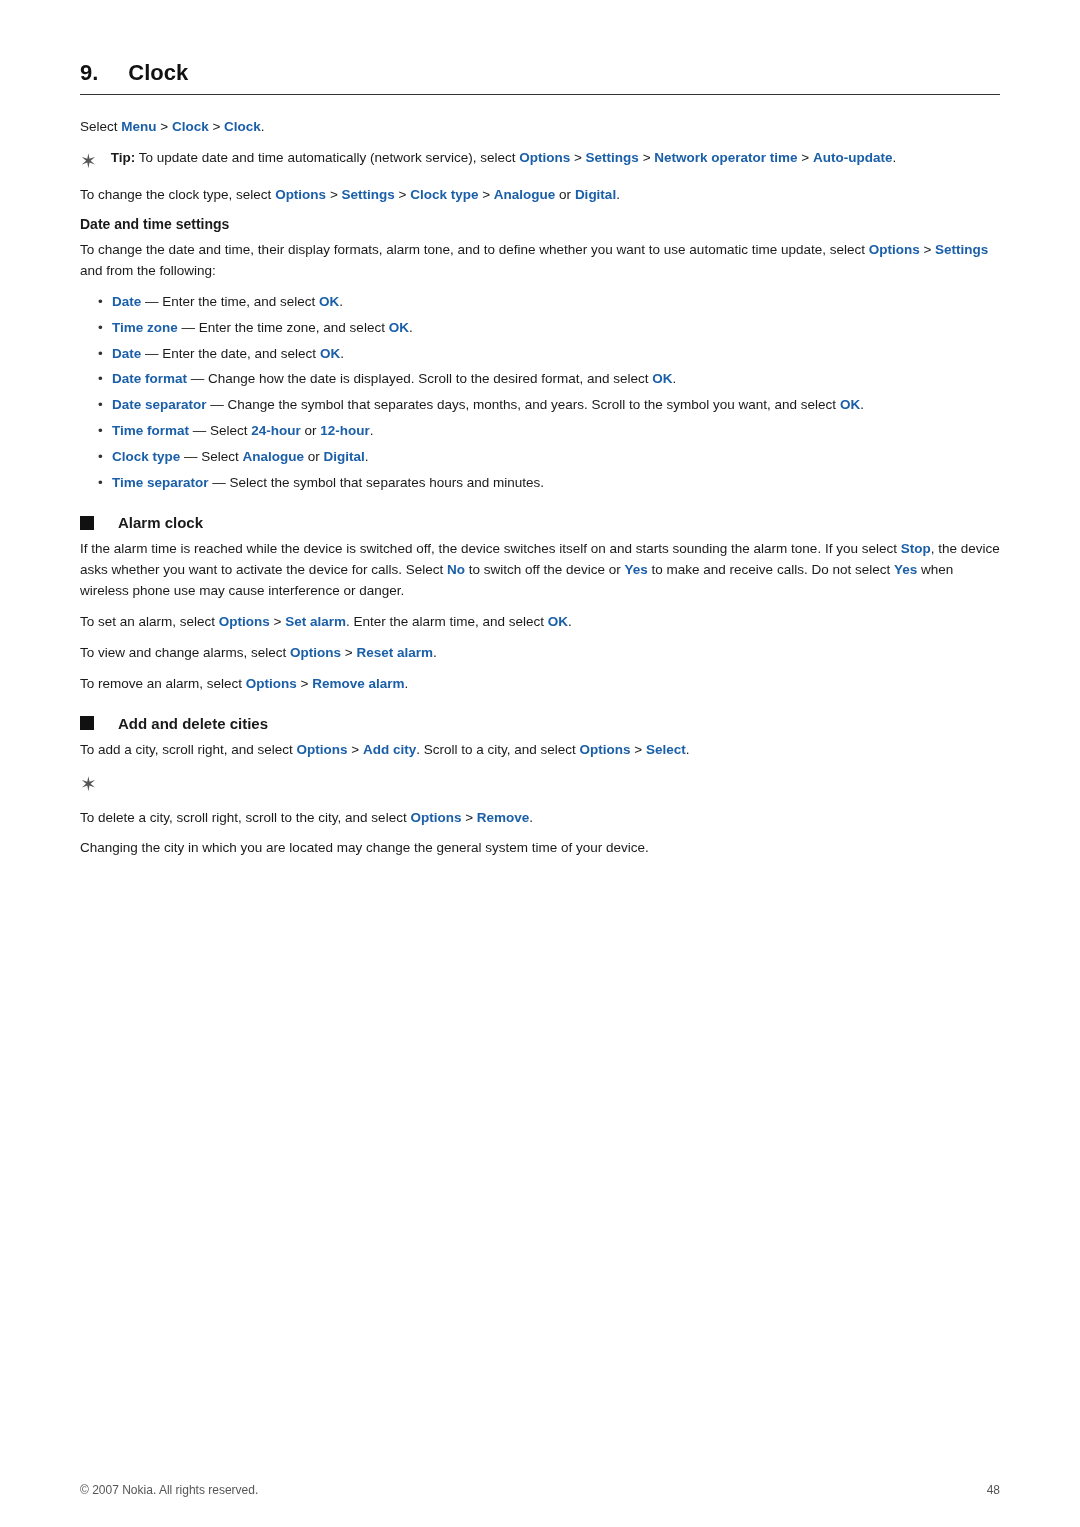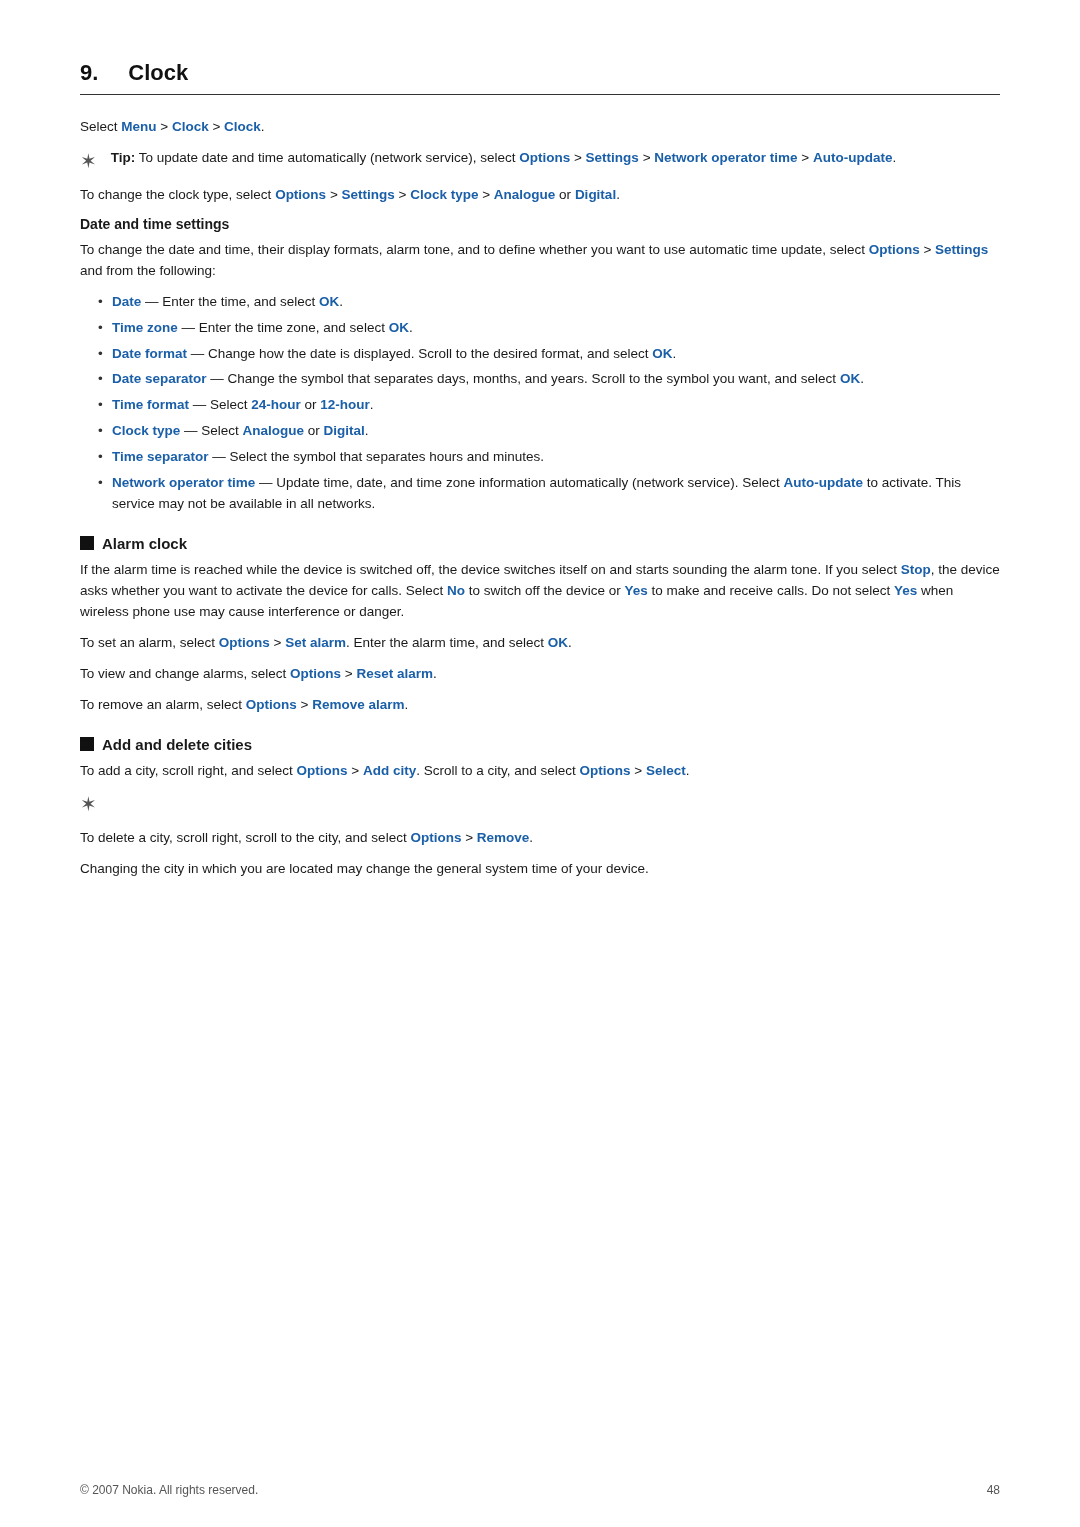--- a/index.html
+++ b/index.html
@@ -68,21 +68,21 @@
       left: 0;
       color: #333;
     }
     .subsection-heading {
       font-weight: bold;
       font-size: 15px;
       margin-top: 20px;
       margin-bottom: 8px;
       display: flex;
       align-items: center;
-      gap: 8px;
+      gap: 24px;
     }
     .subsection-heading .black-square {
       display: inline-block;
       width: 14px;
       height: 14px;
       background: #111;
       flex-shrink: 0;
     }
     .footer {
       position: fixed;
@@ -121,26 +121,26 @@
 
 <div class="section-heading">Date and time settings</div>
 
 <p>
   To change the date and time, their display formats, alarm tone, and to define whether you want to use automatic time update, select <span class="link">Options</span> &gt; <span class="link">Settings</span> and from the following:
 </p>
 
 <ul class="bullet-list">
   <li><span class="link">Date</span> — Enter the time, and select <span class="link">OK</span>.</li>
   <li><span class="link">Time zone</span> — Enter the time zone, and select <span class="link">OK</span>.</li>
+  <li><span class="link">Date</span> — Enter the date, and select <span class="link">OK</span>.</li>
   <li><span class="link">Date format</span> — Change how the date is displayed. Scroll to the desired format, and select <span class="link">OK</span>.</li>
   <li><span class="link">Date separator</span> — Change the symbol that separates days, months, and years. Scroll to the symbol you want, and select <span class="link">OK</span>.</li>
   <li><span class="link">Time format</span> — Select <span class="link">24-hour</span> or <span class="link">12-hour</span>.</li>
   <li><span class="link">Clock type</span> — Select <span class="link">Analogue</span> or <span class="link">Digital</span>.</li>
   <li><span class="link">Time separator</span> — Select the symbol that separates hours and minutes.</li>
-  <li><span class="link">Network operator time</span> — Update time, date, and time zone information automatically (network service). Select <span class="link">Auto-update</span> to activate. This service may not be available in all networks.</li>
 </ul>
 
 <div class="subsection-heading">
   <span class="black-square"></span>
   <span>Alarm clock</span>
 </div>
 
 <p>
   If the alarm time is reached while the device is switched off, the device switches itself on and starts sounding the alarm tone. If you select <span class="link">Stop</span>, the device asks whether you want to activate the device for calls. Select <span class="link">No</span> to switch off the device or <span class="link">Yes</span> to make and receive calls. Do not select <span class="link">Yes</span> when wireless phone use may cause interference or danger.
 </p>

